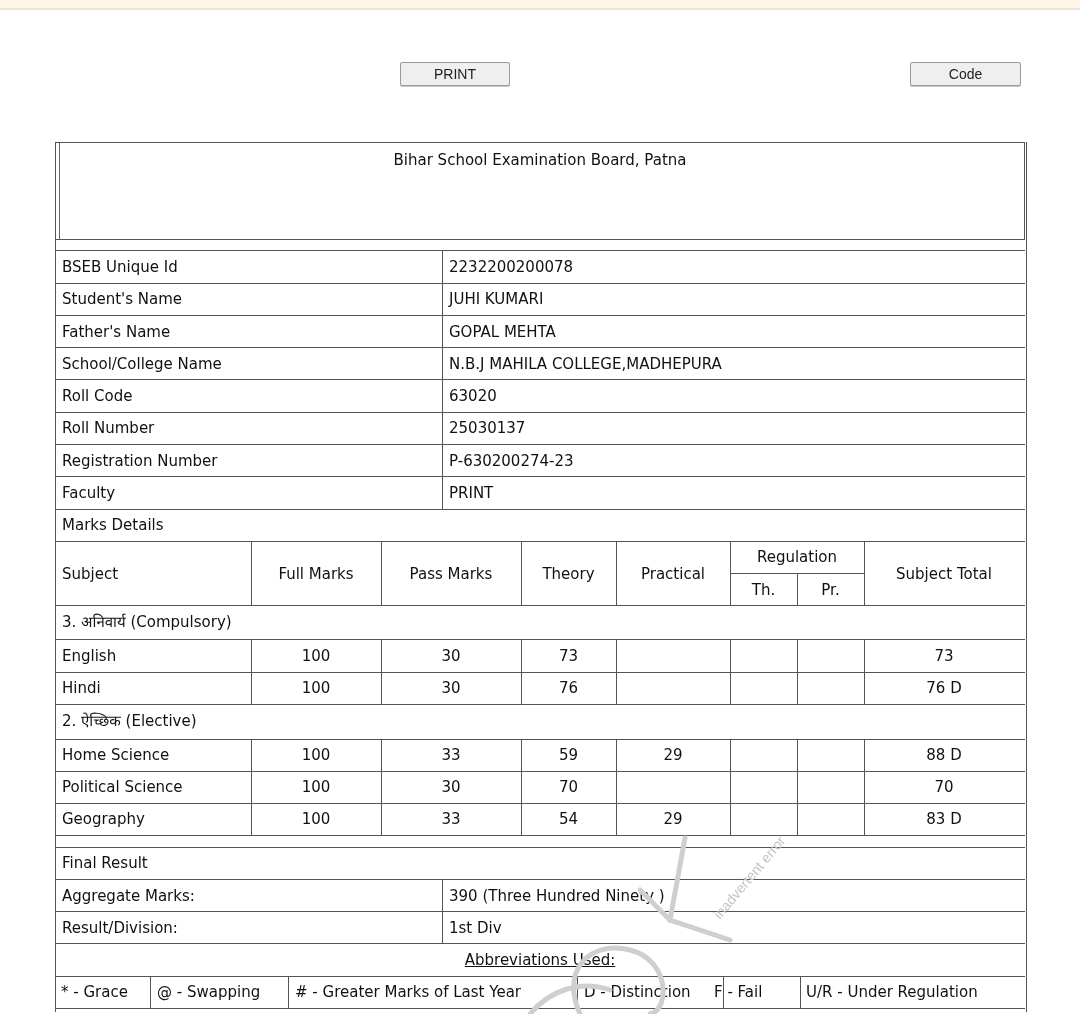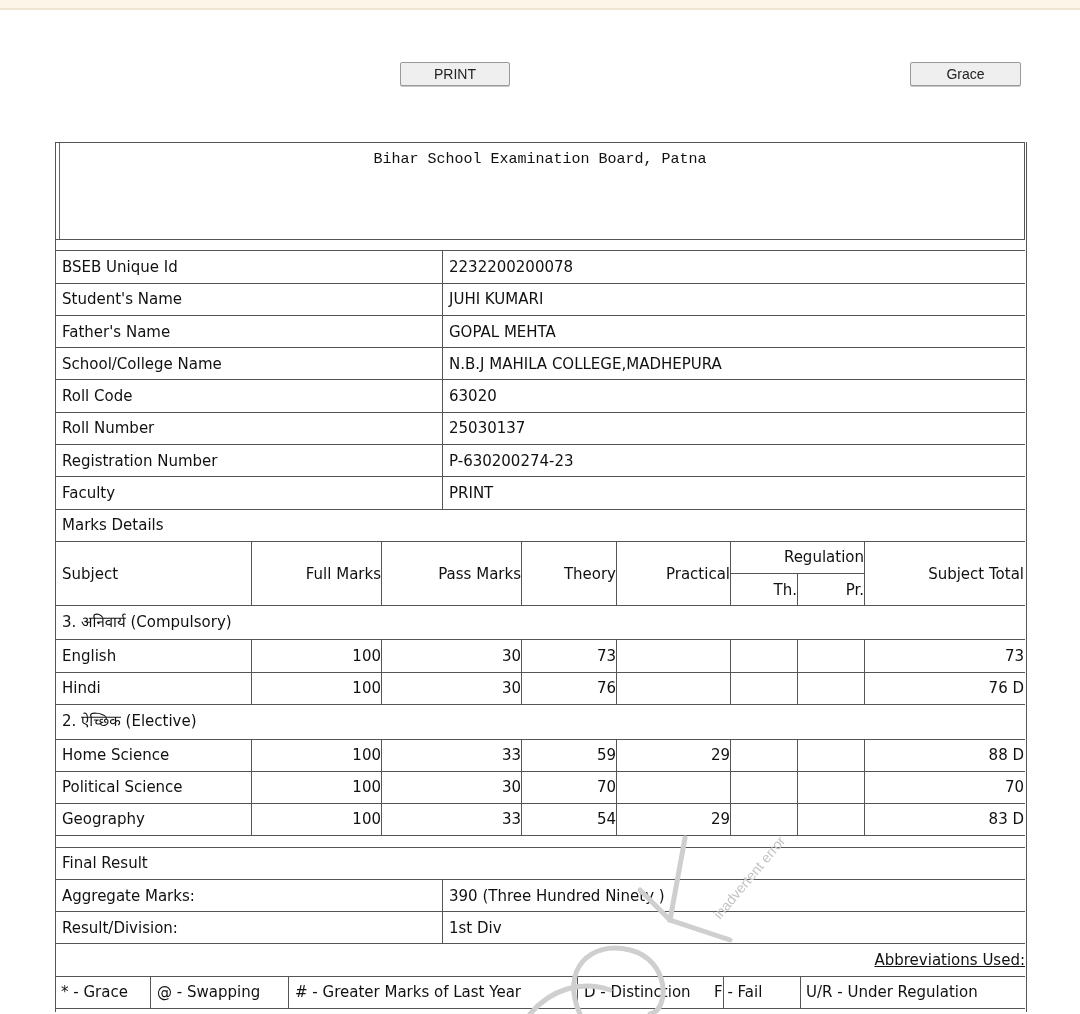--- a/index.html
+++ b/index.html
@@ -10,41 +10,41 @@
   .btn { position: absolute; top: 62px; height: 24px; background: #efefef;
          border: 1px solid #9a9a9a; border-radius: 2px; box-shadow: 0 1px 0 #c8c8c8;
          font-family: "Liberation Sans", sans-serif; font-size: 14px; color: #222;
          display: flex; align-items: center; justify-content: center; cursor: pointer; box-sizing: border-box; }
   #print-btn { left: 400px; width: 110px; }
   #back-btn { left: 910px; width: 111px; }
 
   .frame { position: absolute; left: 55px; top: 142px; width: 970px; height: 870px;
            border-left: 1px solid #555; border-right: 1px solid #555; }
   .hdr { position: absolute; left: 55px; top: 142px; width: 968px; height: 96px;
-         border: 1px solid #555; box-shadow: inset 3px 0 0 #fff, inset 4px 0 0 #666; font-family: Liberation Mono, monospace; }
+         border: 1px solid #555; box-shadow: inset 3px 0 0 #fff, inset 4px 0 0 #666; }
   .hdr div { position: absolute; left: 0; width: 100%; text-align: center; color: #111; }
   .h1 { top: 8px; font-size: 15px; }
   .h2 { top: 35px; font-size: 19px; }
   .h3 { top: 67px; font-size: 19px; }
 
   .hl { position: absolute; left: 55px; width: 970px; height: 0; border-top: 1px solid #555; }
   .vl { position: absolute; width: 0; border-left: 1px solid #555; }
   .t { position: absolute; font-size: 15px; white-space: nowrap; line-height: 18px; color: #111; }
-  .c { text-align: right; }
+  .c { text-align: center; }
   .u { text-decoration: underline; }
 
   .wm { position: absolute; pointer-events: none; }
 </style>
 </head>
 <body>
 
 <div class="topbar"></div>
 
 <div id="print-btn" class="btn">PRINT</div>
-<div id="back-btn" class="btn">Grace</div>
+<div id="back-btn" class="btn">Code</div>
 
 <div class="frame"></div>
 
 <div class="hdr">
   <div class="h1">Bihar School Examination Board, Patna</div>
 </div>
 
 <div class="hl" style="top:250px"></div>
 <div class="hl" style="top:283px"></div>
 <div class="hl" style="top:315px"></div>

